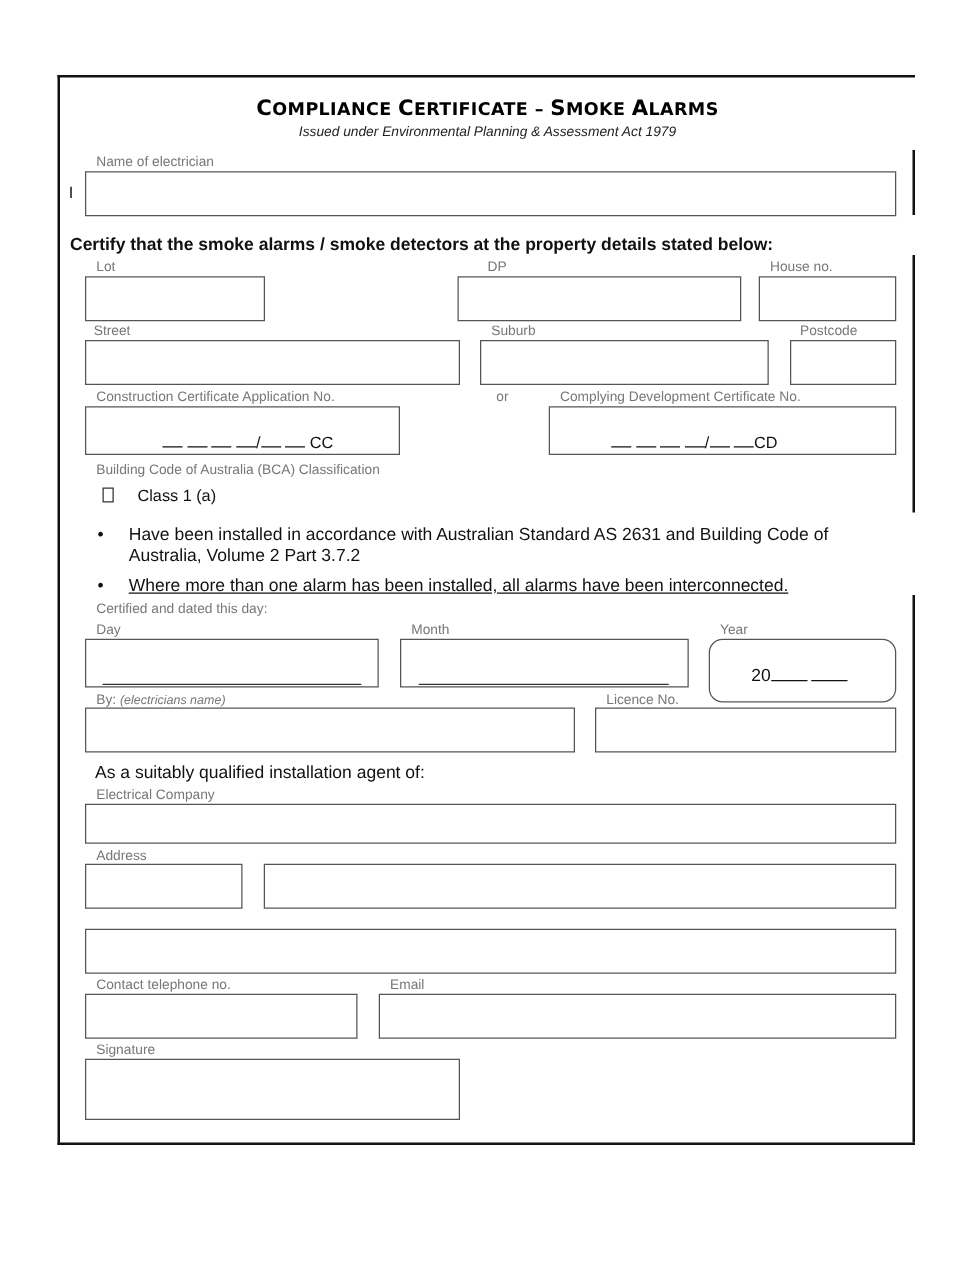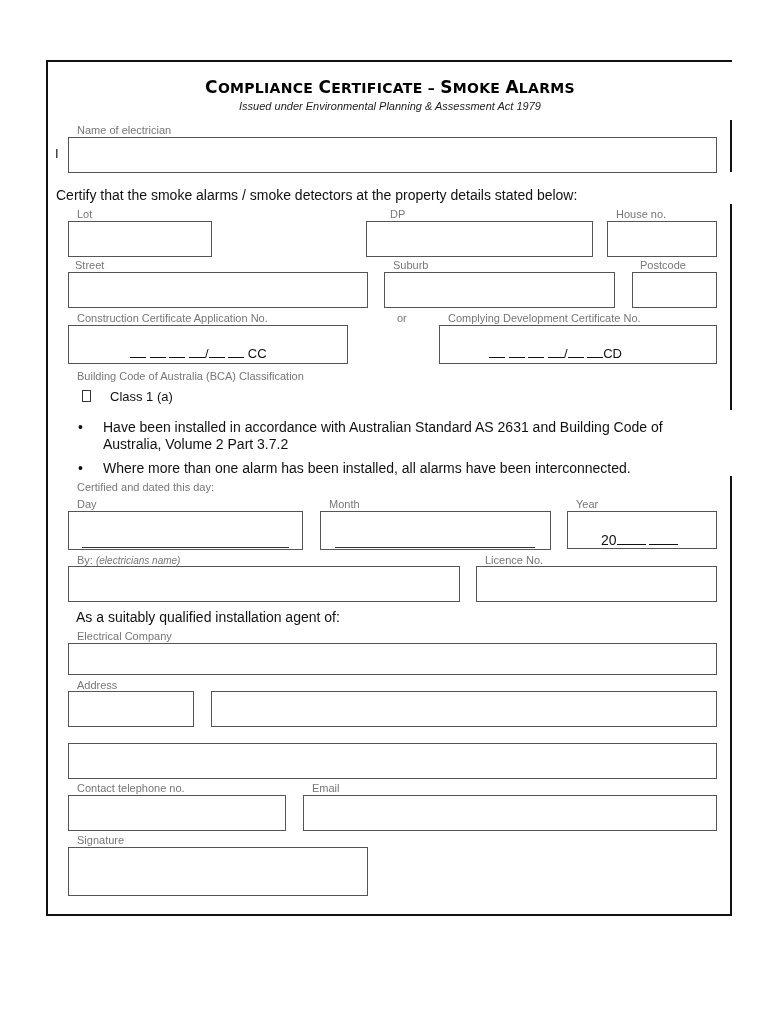--- a/index.html
+++ b/index.html
@@ -34,71 +34,71 @@
 <div class="rseg" style="top:204px;height:206px;"></div>
 <div class="rseg" style="top:476px;height:438px;"></div>
 
 <div class="title"><span class="big">C</span><span>OMPLIANCE </span><span class="big">C</span><span>ERTIFICATE </span><span>– </span><span class="big">S</span><span>MOKE </span><span class="big">A</span><span>LARMS</span></div>
 <div class="subtitle">Issued under Environmental Planning &amp; Assessment Act 1979</div>
 
 <div class="lbl" style="left:77px;top:124px;">Name of electrician</div>
 <div class="txt" style="left:55px;top:146px;font-size:13px;">I</div>
 <div class="box" style="left:68px;top:137px;width:649px;height:36px;"></div>
 
-<div class="txt" style="left:56px;top:187px;">Certify that the smoke alarms / smoke detectors at the property details stated below:</div>
+<div class="txt" style="left:56px;top:187px;font-weight:bold;">Certify that the smoke alarms / smoke detectors at the property details stated below:</div>
 
 <div class="lbl" style="left:77px;top:208px;">Lot</div>
 <div class="box" style="left:68px;top:221px;width:144px;height:36px;"></div>
 <div class="lbl" style="left:390px;top:208px;">DP</div>
 <div class="box" style="left:366px;top:221px;width:227px;height:36px;"></div>
 <div class="lbl" style="left:616px;top:208px;">House no.</div>
 <div class="box" style="left:607px;top:221px;width:110px;height:36px;"></div>
 
 <div class="lbl" style="left:75px;top:259px;">Street</div>
 <div class="box" style="left:68px;top:272px;width:300px;height:36px;"></div>
 <div class="lbl" style="left:393px;top:259px;">Suburb</div>
 <div class="box" style="left:384px;top:272px;width:231px;height:36px;"></div>
 <div class="lbl" style="left:640px;top:259px;">Postcode</div>
 <div class="box" style="left:632px;top:272px;width:85px;height:36px;"></div>
 
 <div class="lbl" style="left:77px;top:312px;">Construction Certificate Application No.</div>
 <div class="lbl" style="left:397px;top:312px;text-align:center;">or</div>
 <div class="lbl" style="left:448px;top:312px;">Complying Development Certificate No.</div>
-<div class="box" style="left:68px;top:325px;width:280px;height:39px;">
+<div class="box" style="left:68px;top:325px;width:252px;height:39px;">
   <div class="ccline" style="left:61px;top:20px;">
     <span class="blank" style="width:16px"></span> <span class="blank" style="width:16px"></span> <span class="blank" style="width:16px"></span> <span class="blank" style="width:16px"></span><span>/</span><span class="blank" style="width:16px"></span> <span class="blank" style="width:16px"></span> <span>CC</span>
   </div>
 </div>
 <div class="box" style="left:439px;top:325px;width:278px;height:39px;">
   <div class="ccline" style="left:49px;top:20px;">
     <span class="blank" style="width:16px"></span> <span class="blank" style="width:16px"></span> <span class="blank" style="width:16px"></span> <span class="blank" style="width:16px"></span><span>/</span><span class="blank" style="width:16px"></span> <span class="blank" style="width:16px"></span><span>CD</span>
   </div>
 </div>
 
 <div class="lbl" style="left:77px;top:370px;">Building Code of Australia (BCA) Classification</div>
 <div class="checkbox"></div>
 <div class="txt" style="left:110px;top:389px;font-size:13px;">Class 1 (a)</div>
 
 <div class="bullet" style="left:78px;top:419px;">•</div>
 <div class="txt" style="left:103px;top:419px;">Have been installed in accordance with Australian Standard AS 2631 and Building Code of</div>
 <div class="txt" style="left:103px;top:436px;">Australia, Volume 2 Part 3.7.2</div>
 <div class="bullet" style="left:78px;top:460px;">•</div>
-<div class="txt" style="left:103px;top:460px;">Where more than one alarm has been installed, all alarms have been interconnected.</div>
+<div class="txt" style="left:103px;top:460px;text-decoration:underline;">Where more than one alarm has been installed, all alarms have been interconnected.</div>
 
 <div class="lbl" style="left:77px;top:481px;">Certified and dated this day:</div>
 <div class="lbl" style="left:77px;top:498px;">Day</div>
 <div class="box" style="left:68px;top:511px;width:235px;height:39px;">
   <div class="abs" style="left:13px;top:35px;width:207px;border-bottom:1px solid #333;"></div>
 </div>
 <div class="lbl" style="left:329px;top:498px;">Month</div>
 <div class="box" style="left:320px;top:511px;width:231px;height:39px;">
   <div class="abs" style="left:14px;top:35px;width:200px;border-bottom:1px solid #333;"></div>
 </div>
 <div class="lbl" style="left:576px;top:498px;">Year</div>
-<div class="box" style="left:567px;top:511px;width:150px;height:38px;">
+<div class="box" style="left:567px;top:511px;width:150px;height:51px;border-radius:11px;">
   <div class="ccline" style="left:33px;top:20px;font-size:14px;"><span>20</span><span class="blank" style="width:29px"></span> <span class="blank" style="width:29px"></span></div>
 </div>
 
 <div class="lbl" style="left:77px;top:554px;"><span>By:</span> <i>(electricians name)</i></div>
 <div class="box" style="left:68px;top:566px;width:392px;height:36px;"></div>
 <div class="lbl" style="left:485px;top:554px;">Licence No.</div>
 <div class="box" style="left:476px;top:566px;width:241px;height:36px;"></div>
 
 <div class="txt" style="left:76px;top:609px;">As a suitably qualified installation agent of:</div>
 

